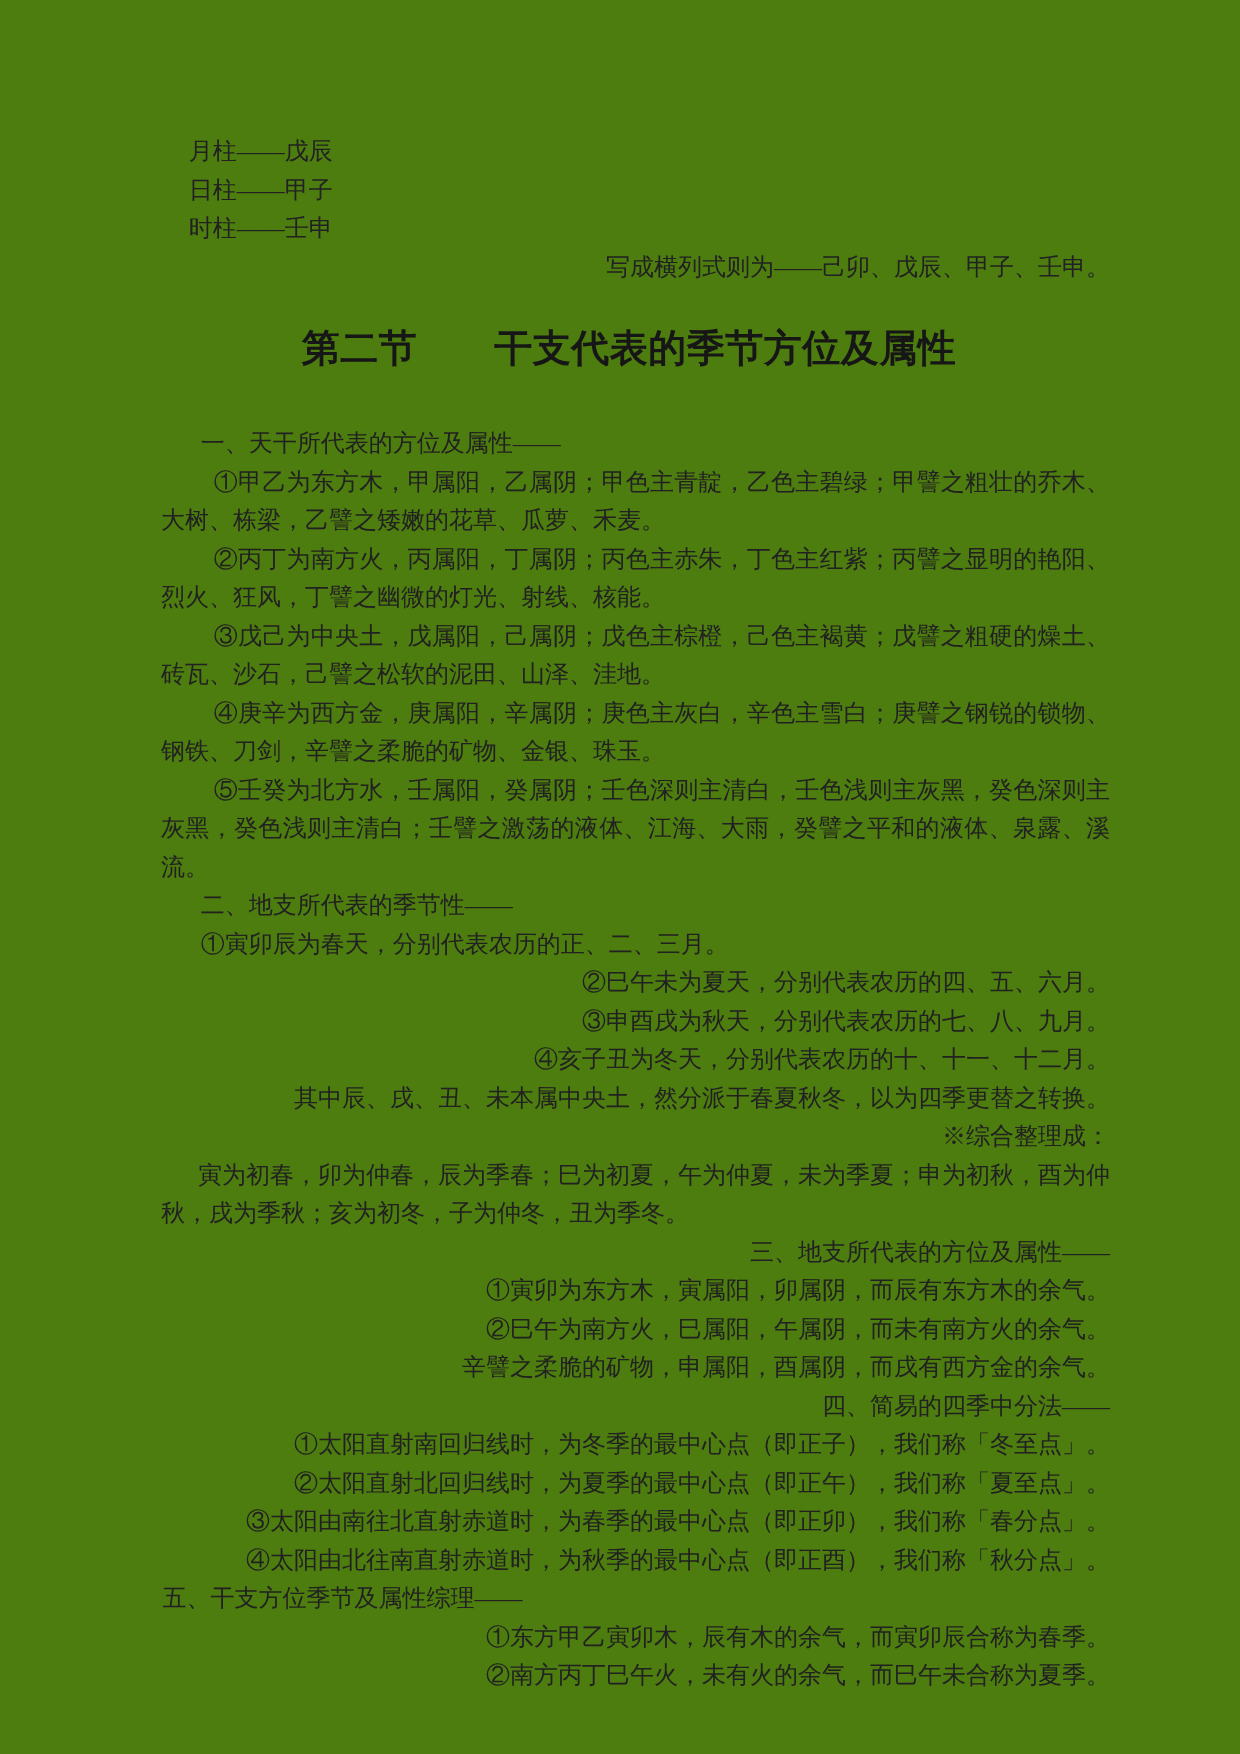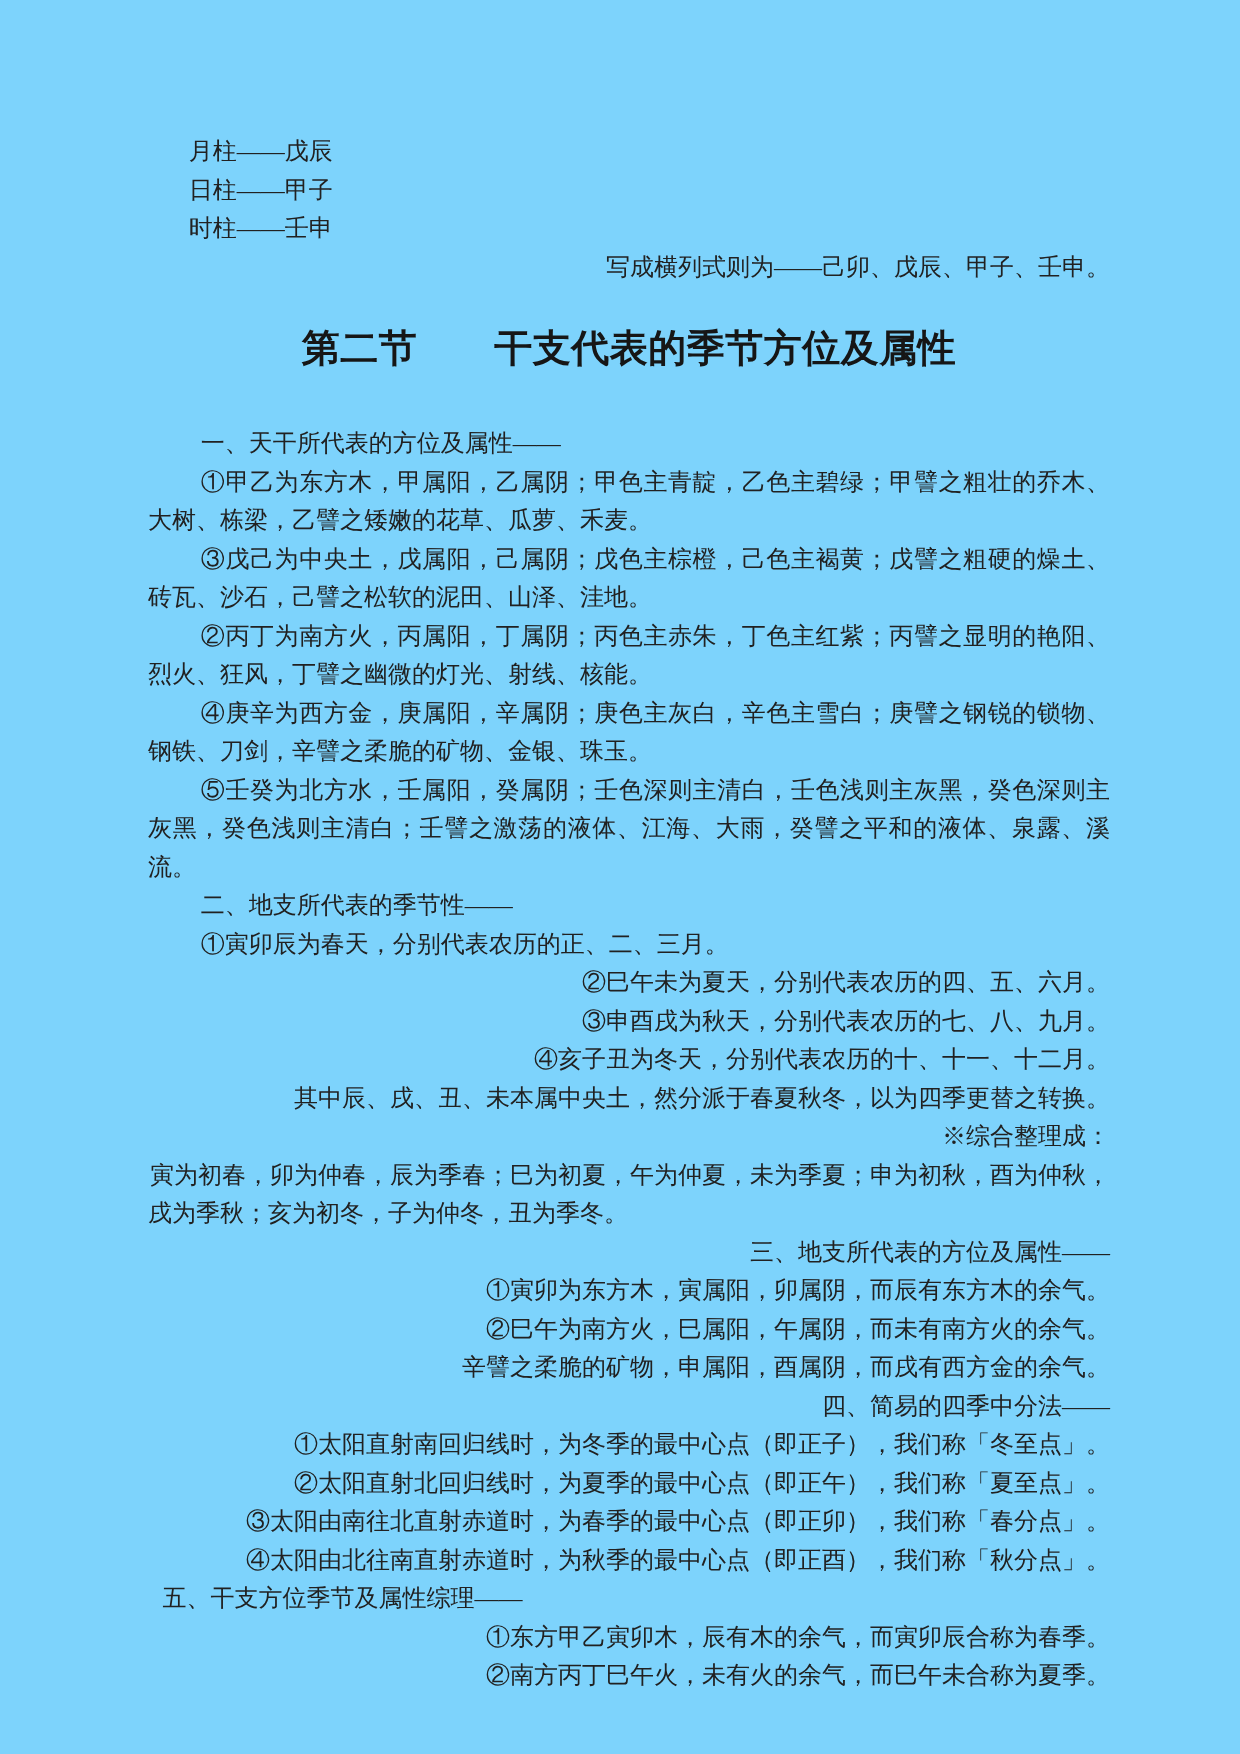--- a/index.html
+++ b/index.html
@@ -5,36 +5,37 @@
   html, body {
     margin: 0;
     padding: 0;
     background: #e8e8e8;
   }
   .page {
     position: relative;
     width: 1240px;
     height: 1754px;
     margin: 0 auto;
-    background: #7dd3fc;
+    background: #4d7c0f;
     box-sizing: border-box;
     padding: 132px 130px 0 148px;
     font-family: "Liberation Serif", "DejaVu Serif", serif;
     color: #212121;
     overflow: hidden;
   }
   .line, .para {
     margin: 0;
     font-size: 24px;
     line-height: 38.5px;
     white-space: normal;
   }
   .para {
     text-align: justify;
     text-align-last: left;
+    margin-left: 13px;
   }
   .ind-0 { text-indent: 0; text-align: right; }
   .ind-1 { text-indent: 0.6em; }
   .ind-2 { text-indent: 2.2em; }
   .ind-intro { text-indent: 1.7em; }
   .title {
     margin: 42px 0 56px 0;
     font-size: 38px;
     line-height: 40px;
     font-weight: 700;
@@ -50,22 +51,22 @@
 
   <p class="line ind-intro">月柱——戊辰</p>
   <p class="line ind-intro">日柱——甲子</p>
   <p class="line ind-intro">时柱——壬申</p>
   <p class="line ind-0">写成横列式则为——己卯、戊辰、甲子、壬申。</p>
 
   <h1 class="title">第二节　　干支代表的季节方位及属性</h1>
 
   <p class="line ind-2">一、天干所代表的方位及属性——</p>
   <p class="para ind-2">①甲乙为东方木，甲属阳，乙属阴；甲色主青靛，乙色主碧绿；甲譬之粗壮的乔木、大树、栋梁，乙譬之矮嫩的花草、瓜萝、禾麦。</p>
+  <p class="para ind-2">②丙丁为南方火，丙属阳，丁属阴；丙色主赤朱，丁色主红紫；丙譬之显明的艳阳、烈火、狂风，丁譬之幽微的灯光、射线、核能。</p>
   <p class="para ind-2">③戊己为中央土，戊属阳，己属阴；戊色主棕橙，己色主褐黄；戊譬之粗硬的燥土、砖瓦、沙石，己譬之松软的泥田、山泽、洼地。</p>
-  <p class="para ind-2">②丙丁为南方火，丙属阳，丁属阴；丙色主赤朱，丁色主红紫；丙譬之显明的艳阳、烈火、狂风，丁譬之幽微的灯光、射线、核能。</p>
   <p class="para ind-2">④庚辛为西方金，庚属阳，辛属阴；庚色主灰白，辛色主雪白；庚譬之钢锐的锁物、钢铁、刀剑，辛譬之柔脆的矿物、金银、珠玉。</p>
   <p class="para ind-2">⑤壬癸为北方水，壬属阳，癸属阴；壬色深则主清白，壬色浅则主灰黑，癸色深则主灰黑，癸色浅则主清白；壬譬之激荡的液体、江海、大雨，癸譬之平和的液体、泉露、溪流。</p>
 
   <p class="line ind-2">二、地支所代表的季节性——</p>
   <p class="line ind-2">①寅卯辰为春天，分别代表农历的正、二、三月。</p>
   <p class="line ind-0">②巳午未为夏天，分别代表农历的四、五、六月。</p>
   <p class="line ind-0">③申酉戌为秋天，分别代表农历的七、八、九月。</p>
   <p class="line ind-0">④亥子丑为冬天，分别代表农历的十、十一、十二月。</p>
   <p class="line ind-0">其中辰、戌、丑、未本属中央土，然分派于春夏秋冬，以为四季更替之转换。</p>
   <p class="line ind-0">※综合整理成：</p>

